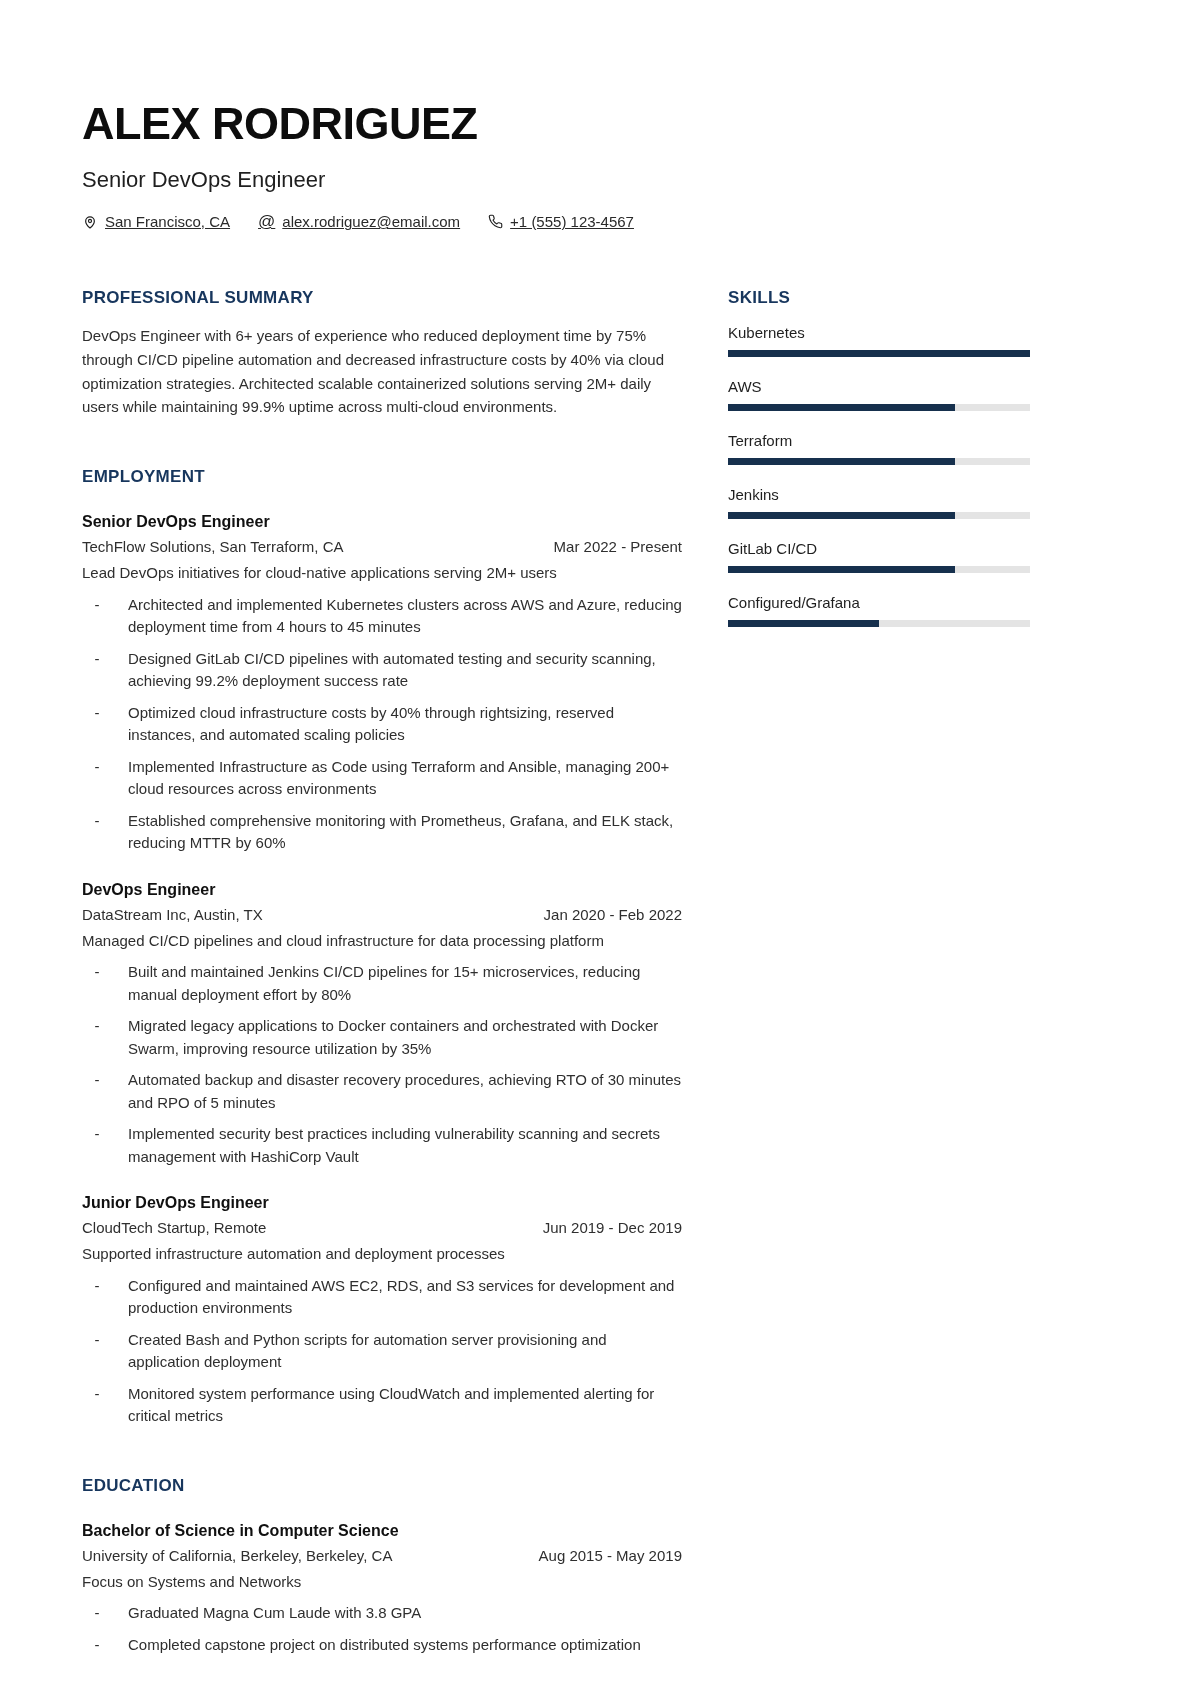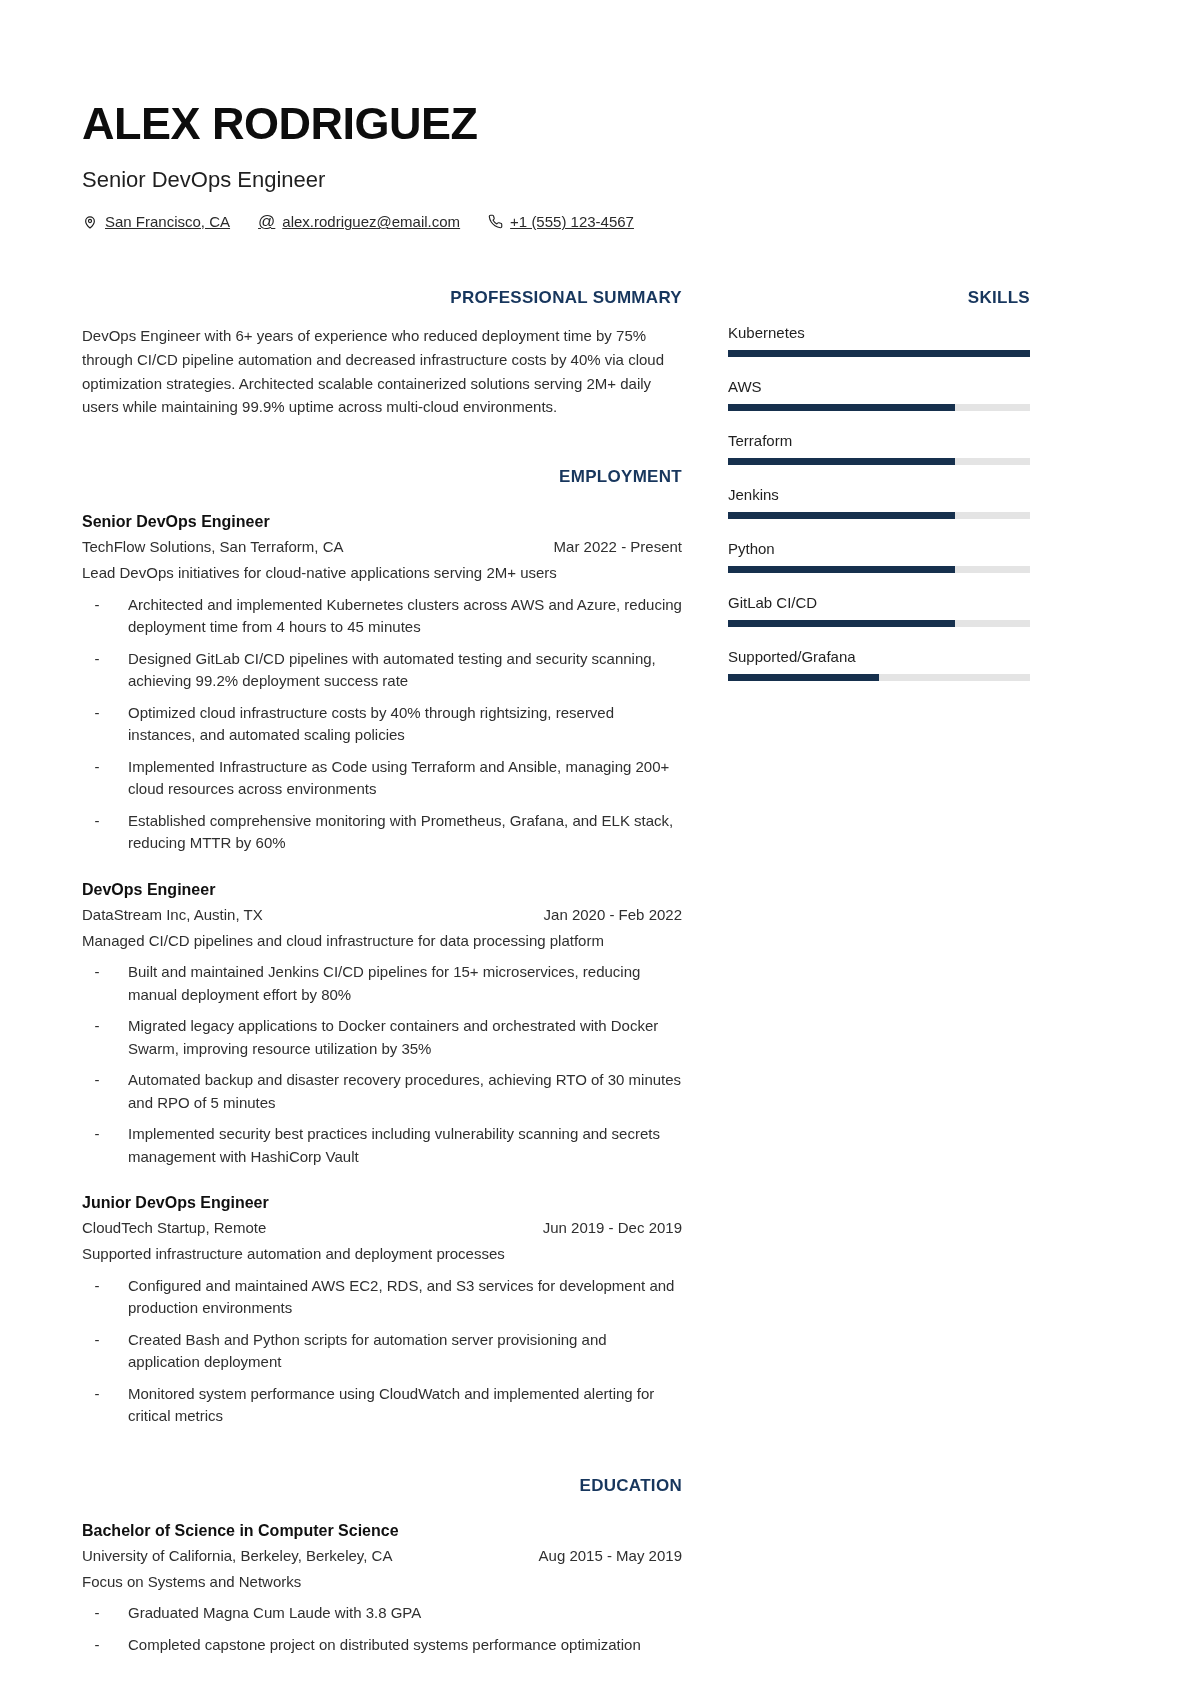--- a/index.html
+++ b/index.html
@@ -46,21 +46,20 @@
     column-gap: 46px;
     align-items: start;
   }
 
   .section-heading {
     font-size: 17px;
     font-weight: 700;
     letter-spacing: 0.3px;
     color: #17365d;
     margin-bottom: 16px;
-    text-align: right;
   }
 
   .summary-text {
     font-size: 15px;
     line-height: 1.58;
     color: #2f2f2f;
   }
 
   .section { margin-top: 48px; }
   .section:first-child { margin-top: 0; }
@@ -293,33 +292,27 @@
             <div class="skill-fill" style="width: 75%;"></div>
           </div>
       </div>
       <div class="skill">
         <div class="skill-label">Jenkins</div>
         <div class="skill-track">
             <div class="skill-fill" style="width: 75%;"></div>
           </div>
       </div>
       <div class="skill">
-        <div class="skill-label">Python</div>
+        <div class="skill-label">GitLab CI/CD</div>
         <div class="skill-track">
             <div class="skill-fill" style="width: 75%;"></div>
           </div>
       </div>
       <div class="skill">
-        <div class="skill-label">GitLab CI/CD</div>
-        <div class="skill-track">
-            <div class="skill-fill" style="width: 75%;"></div>
-          </div>
-      </div>
-      <div class="skill">
-        <div class="skill-label">Supported/Grafana</div>
+        <div class="skill-label">Configured/Grafana</div>
         <div class="skill-track">
             <div class="skill-fill" style="width: 50%;"></div>
           </div>
       </div>
     </div>
 
   </div>
 </div>
 
 </body></html>

